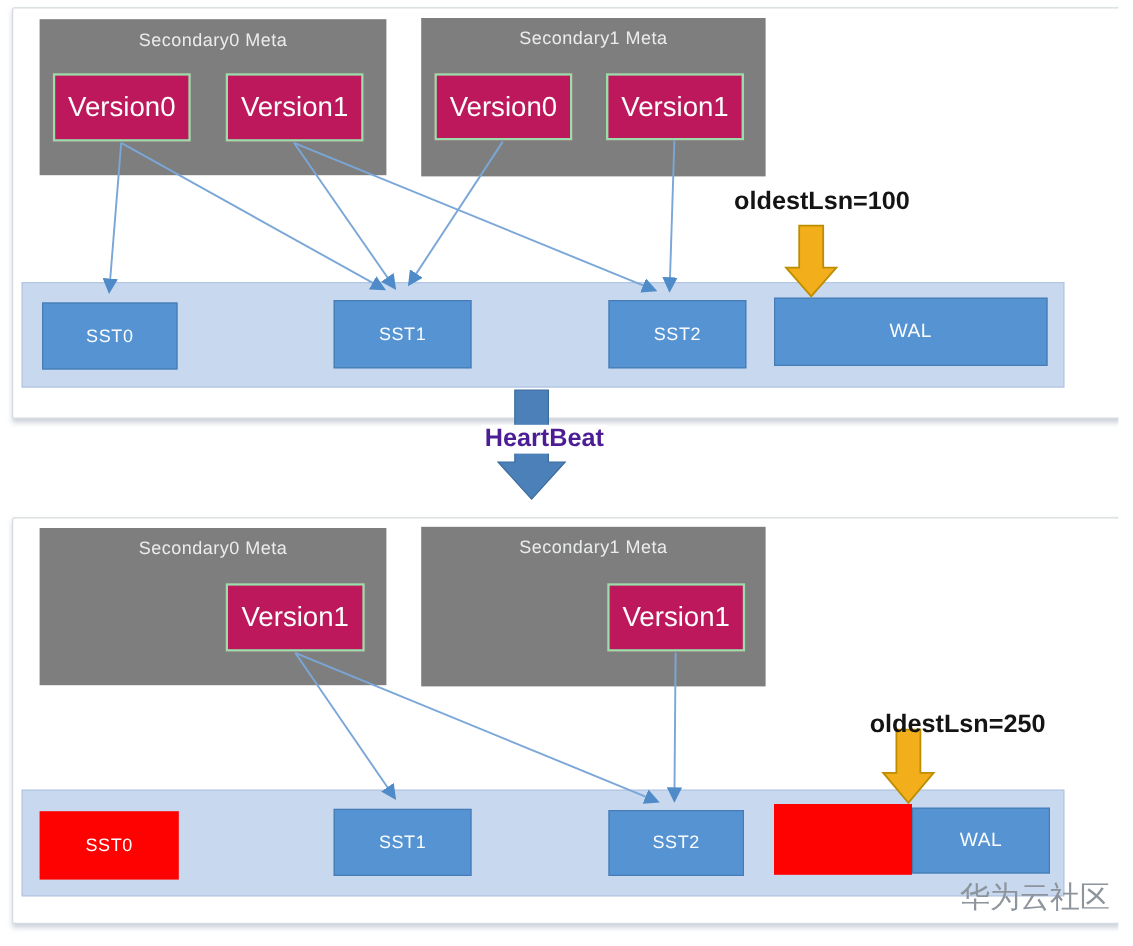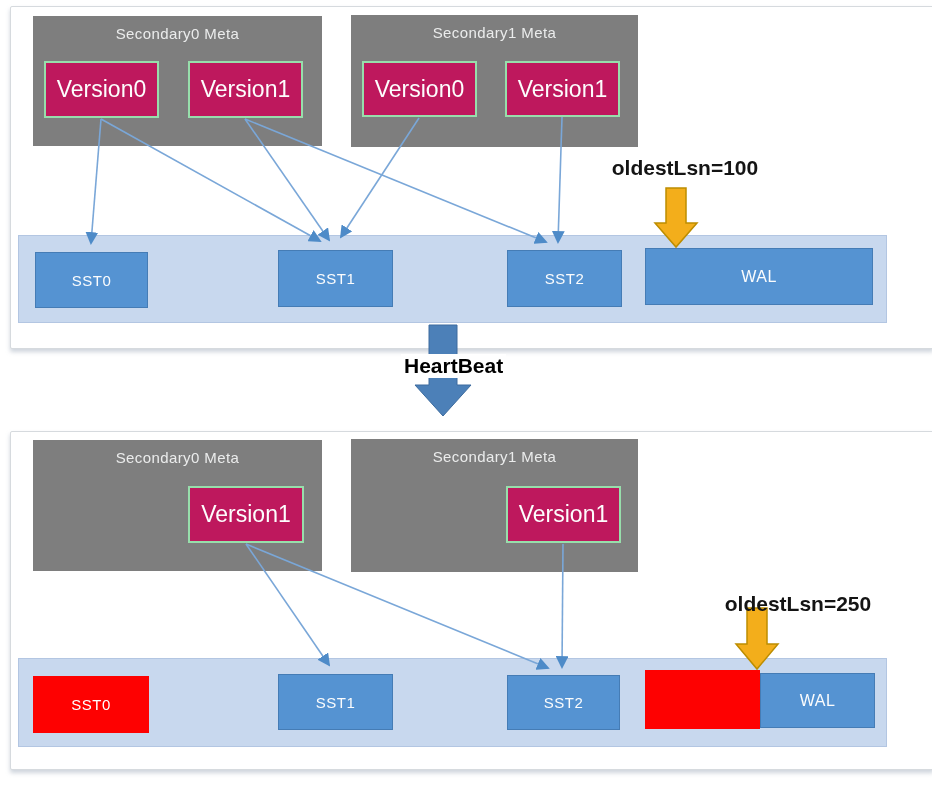--- a/index.html
+++ b/index.html
@@ -36,21 +36,21 @@
   .red-box{
     position:absolute;background:#fe0101;
     display:flex;align-items:center;justify-content:center;
     color:#ffffff;font-size:15px;box-sizing:border-box;letter-spacing:0.5px;
   }
   .lsn-label{
     position:absolute;color:#141414;font-size:21px;font-weight:600;
     text-align:center;white-space:nowrap;
   }
   .hb-label{
-    position:absolute;color:#000000;font-size:21px;font-weight:600;
+    position:absolute;color:#4c1d95;font-size:21px;font-weight:600;
     background:#ffffff;padding:0 3px;white-space:nowrap;
   }
   .watermark{
     position:absolute;color:#8e949c;font-size:25px;text-align:right;
     font-family:"DejaVu Sans","Liberation Sans",sans-serif;white-space:nowrap;
   }
   svg.overlay{position:absolute;left:0;top:0;z-index:6;pointer-events:none;}
   .z1{z-index:1}.z2{z-index:2}.z3{z-index:3}.z7{z-index:7}
 </style>
 </head>
@@ -94,20 +94,21 @@
 
   <div class="lsn-label z7" style="left:708px;top:580px;width:180px;margin-top:12px;">oldestLsn=250</div>
 
   <div class="bar z2" style="left:18px;top:658px;width:869px;height:89px;"></div>
   <div class="red-box z3" style="left:33px;top:676px;width:116px;height:57px;">SST0</div>
   <div class="blue-box z3" style="left:278px;top:674px;width:115px;height:56px;">SST1</div>
   <div class="blue-box z3" style="left:507px;top:675px;width:113px;height:55px;">SST2</div>
   <div class="red-box z3" style="left:645px;top:670px;width:115px;height:59px;"></div>
   <div class="blue-box z3" style="left:760px;top:673px;width:115px;height:55px;font-size:16px;">WAL</div>
 
+  <div class="watermark z7" style="left:760px;top:731px;width:165px;">华为云社区</div>
 
   <svg class="overlay" width="944" height="788" viewBox="0 0 944 788">
     <defs>
       <marker id="ah" viewBox="0 0 10 10" refX="8.5" refY="5" markerWidth="8" markerHeight="8" orient="auto-start-reverse">
         <path d="M0,0 L10,5 L0,10 z" fill="#4e8bc8"></path>
       </marker>
     </defs>
 
     <g stroke="#7aa7d8" stroke-width="1.6" fill="none">
       <line x1="101" y1="119" x2="91" y2="243" marker-end="url(#ah)"></line>

